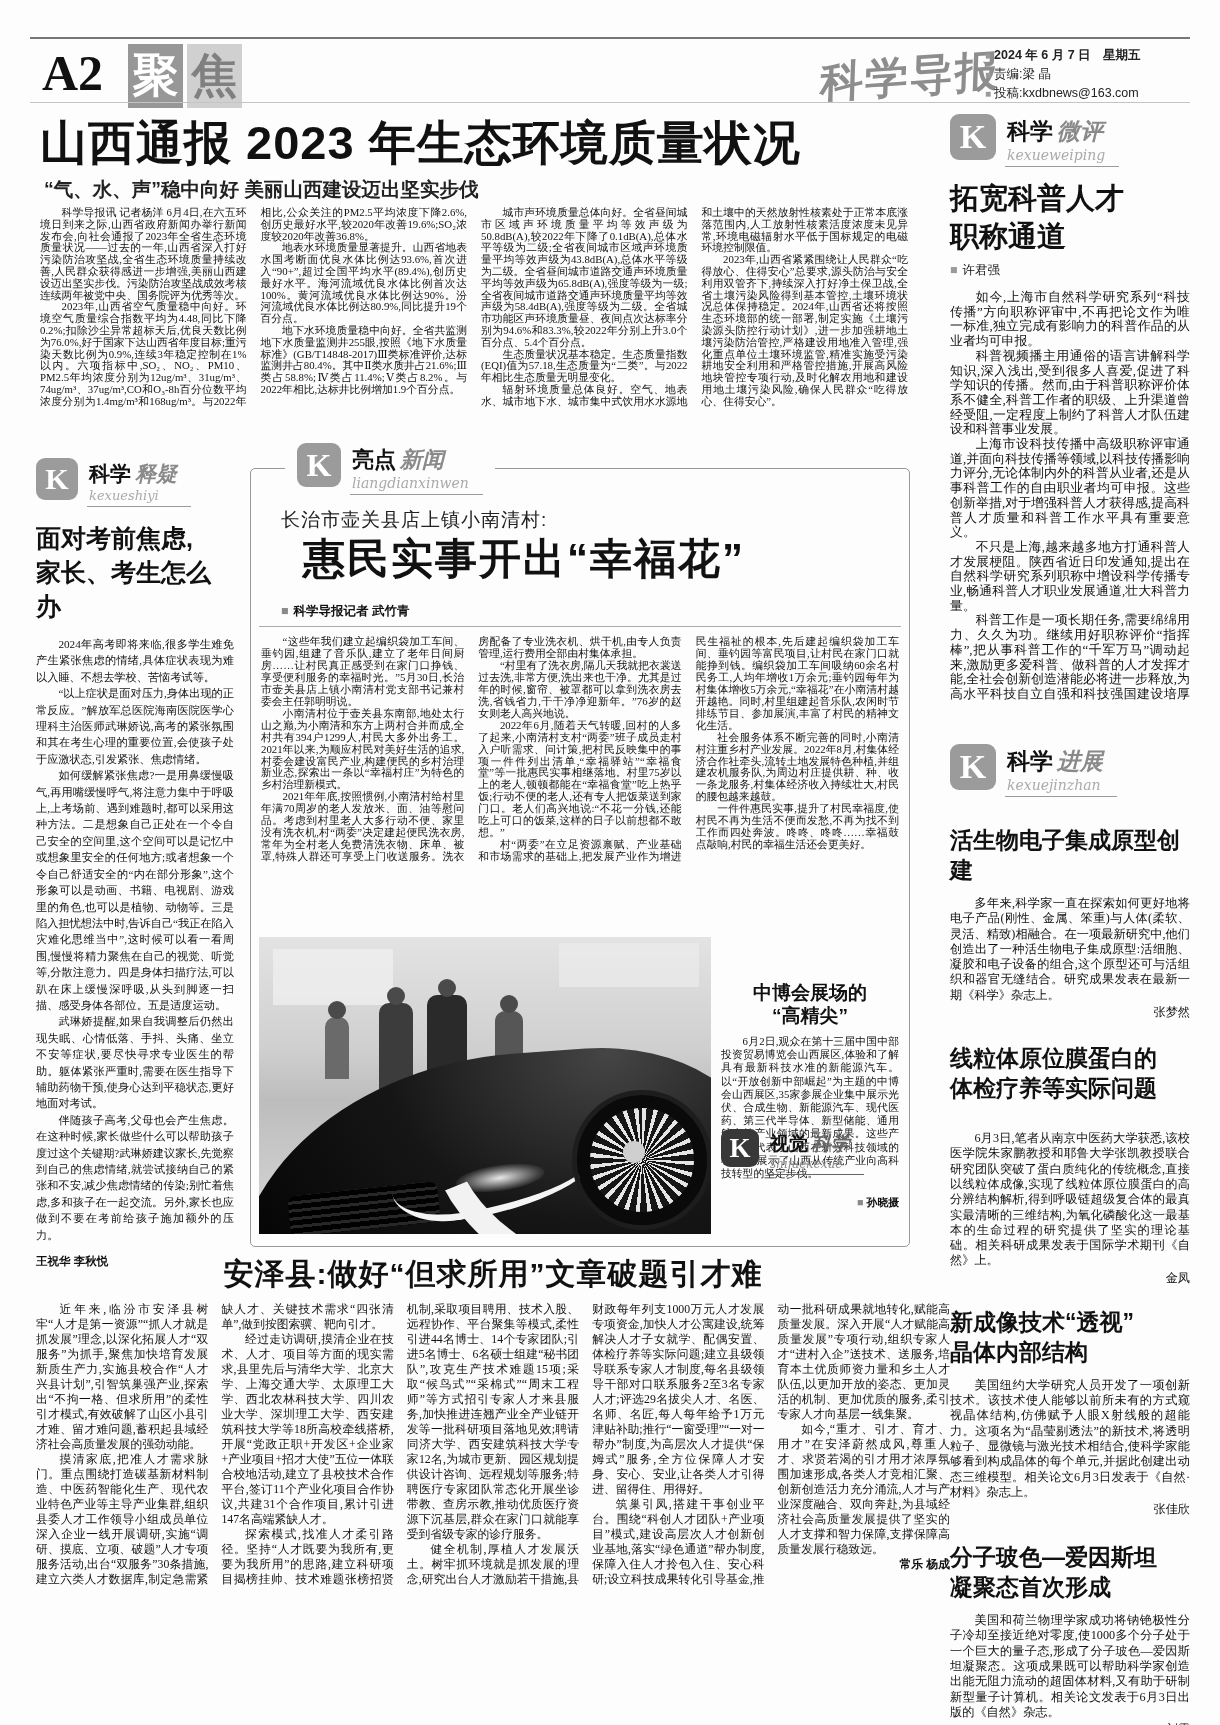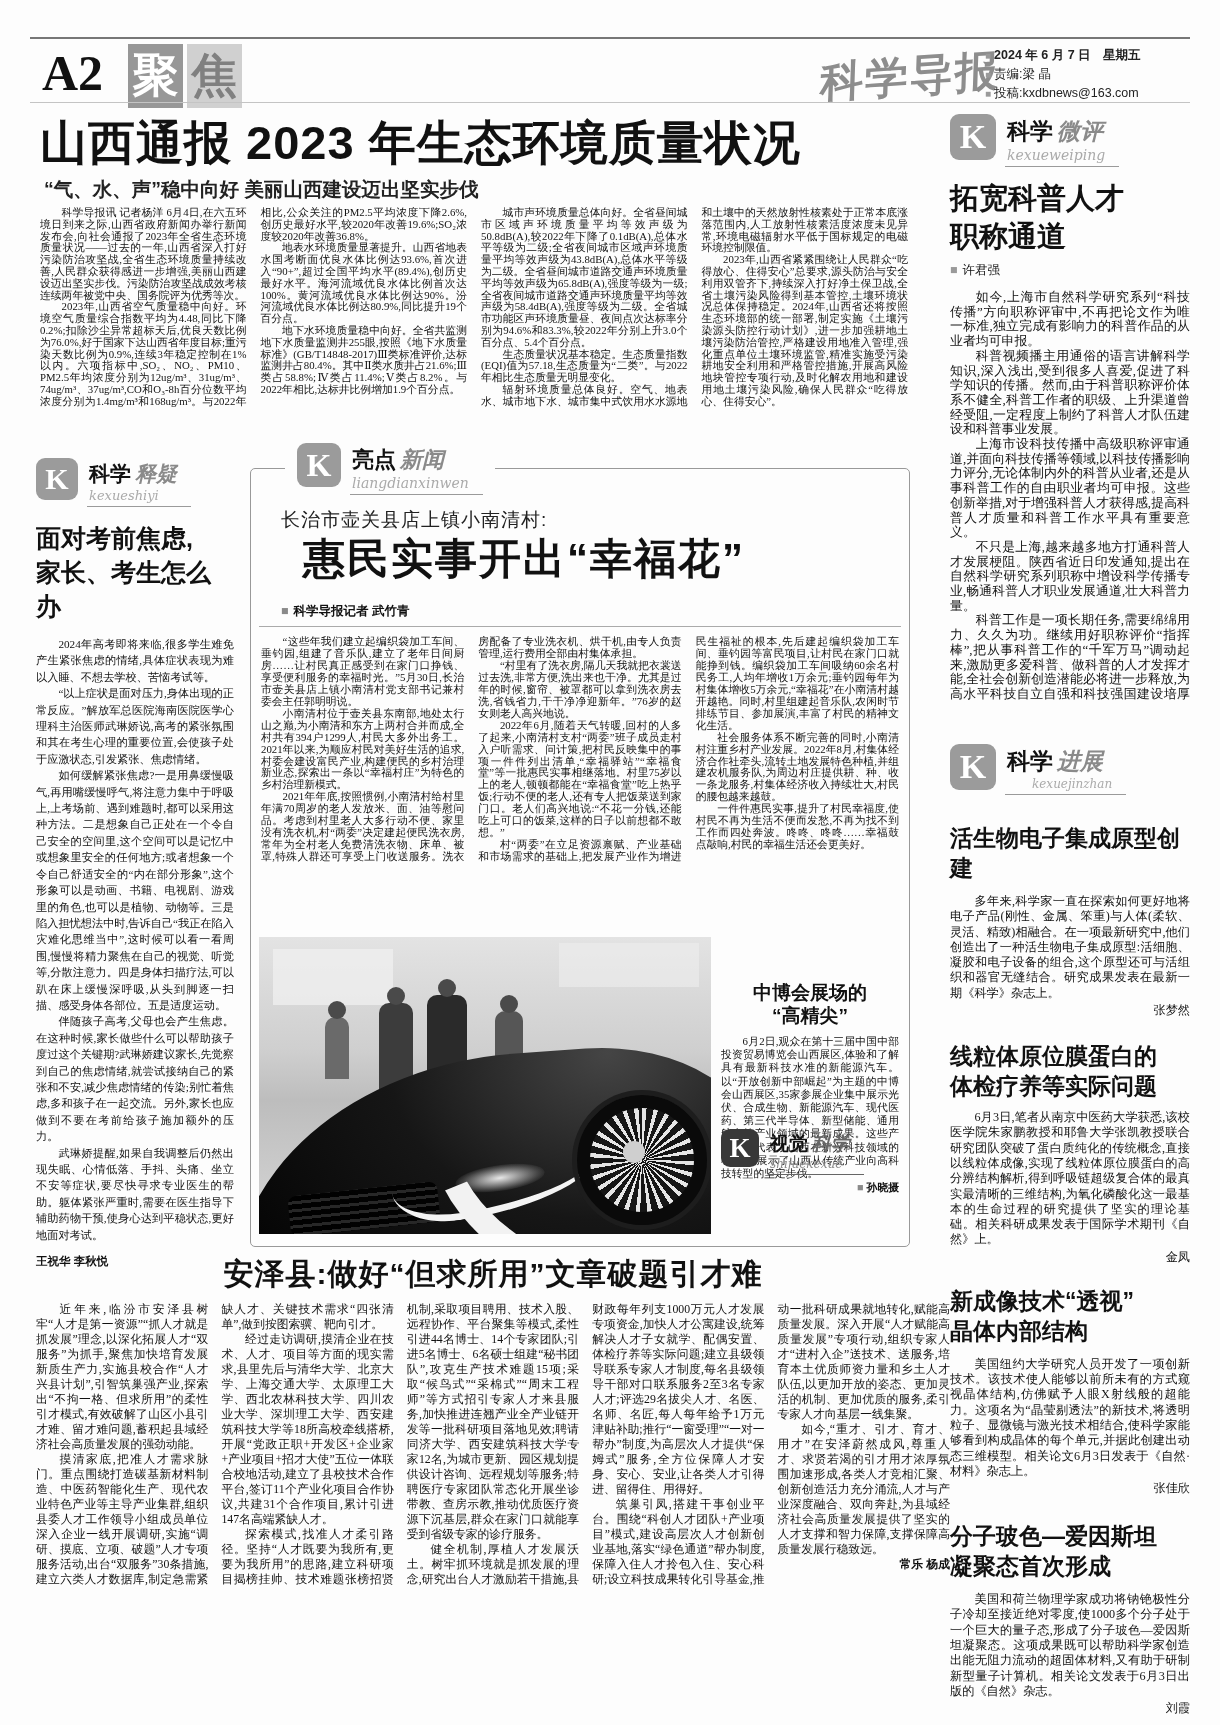--- a/index.html
+++ b/index.html
@@ -138,38 +138,38 @@
         <p>科普视频播主用通俗的语言讲解科学知识,深入浅出,受到很多人喜爱,促进了科学知识的传播。然而,由于科普职称评价体系不健全,科普工作者的职级、上升渠道曾经受阻,一定程度上制约了科普人才队伍建设和科普事业发展。</p>
         <p>上海市设科技传播中高级职称评审通道,并面向科技传播等领域,以科技传播影响力评分,无论体制内外的科普从业者,还是从事科普工作的自由职业者均可申报。这些创新举措,对于增强科普人才获得感,提高科普人才质量和科普工作水平具有重要意义。</p>
         <p>不只是上海,越来越多地方打通科普人才发展梗阻。陕西省近日印发通知,提出在自然科学研究系列职称中增设科学传播专业,畅通科普人才职业发展通道,壮大科普力量。</p>
         <p>科普工作是一项长期任务,需要绵绵用力、久久为功。继续用好职称评价“指挥棒”,把从事科普工作的“千军万马”调动起来,激励更多爱科普、做科普的人才发挥才能,全社会创新创造潜能必将进一步释放,为高水平科技自立自强和科技强国建设培厚土壤、夯实根基。</p>
       </div>
 
     <div class="klogo" style="margin-top:42px;">
       <span class="kbox" style="width:46px;height:46px;font-size:34px;">K</span>
       <span class="knames">
         <div class="kcn" style="font-size:23px;"><span class="bold">科学</span><span class="script">进展</span></div>
-        <div class="kpy" style="font-size:12px;margin-left:25px;">kexuejinzhan</div>
+        <div class="kpy" style="font-size:14px;">kexuejinzhan</div>
       </span>
     </div>
 
     <div style="margin-top:28px;">
       <div class="art-title">
           <div>活生物电子集成原型创建</div>
         </div>
       <div class="art-body" style="margin-top:11px;">多年来,科学家一直在探索如何更好地将电子产品(刚性、金属、笨重)与人体(柔软、灵活、精致)相融合。在一项最新研究中,他们创造出了一种活生物电子集成原型:活细胞、凝胶和电子设备的组合,这个原型还可与活组织和器官无缝结合。研究成果发表在最新一期《科学》杂志上。</div>
       <div class="art-author">张梦然</div>
     </div>
 
     <div style="margin-top:22px;">
       <div class="art-title">
           <div>线粒体原位膜蛋白的</div>
           <div>体检疗养等实际问题</div>
         </div>
-      <div class="art-body" style="margin-top:9px;">6月3日,笔者从南京中医药大学获悉,该校医学院朱家鹏教授和耶鲁大学张凯教授联合研究团队突破了蛋白质纯化的传统概念,直接以线粒体成像,实现了线粒体原位膜蛋白的高分辨结构解析,得到呼吸链超级复合体的最真实最清晰的三维结构,为氧化磷酸化这一最基本的生命过程的研究提供了坚实的理论基础。相关科研成果发表于国际学术期刊《自然》上。</div>
+      <div class="art-body" style="margin-top:28px;">6月3日,笔者从南京中医药大学获悉,该校医学院朱家鹏教授和耶鲁大学张凯教授联合研究团队突破了蛋白质纯化的传统概念,直接以线粒体成像,实现了线粒体原位膜蛋白的高分辨结构解析,得到呼吸链超级复合体的最真实最清晰的三维结构,为氧化磷酸化这一最基本的生命过程的研究提供了坚实的理论基础。相关科研成果发表于国际学术期刊《自然》上。</div>
       <div class="art-author">金凤</div>
     </div>
 
     <div style="margin-top:20px;">
       <div class="art-title">
           <div>新成像技术“透视”</div>
           <div>晶体内部结构</div>
         </div>
       <div class="art-body" style="margin-top:11px;">美国纽约大学研究人员开发了一项创新技术。该技术使人能够以前所未有的方式窥视晶体结构,仿佛赋予人眼X射线般的超能力。这项名为“晶莹剔透法”的新技术,将透明粒子、显微镜与激光技术相结合,使科学家能够看到构成晶体的每个单元,并据此创建出动态三维模型。相关论文6月3日发表于《自然·材料》杂志上。</div>
       <div class="art-author">张佳欣</div>
@@ -195,22 +195,22 @@
       </span>
     </div>
     <div class="shiyi-title" style="margin-top:14px;">
       <div>面对考前焦虑,</div>
       <div>家长、考生怎么办</div>
     </div>
     <div class="coltext shiyi-body" style="margin-top:13px;">
         <p>2024年高考即将来临,很多学生难免产生紧张焦虑的情绪,具体症状表现为难以入睡、不想去学校、苦恼考试等。</p>
         <p>“以上症状是面对压力,身体出现的正常反应。”解放军总医院海南医院医学心理科主治医师武琳娇说,高考的紧张氛围和其在考生心理的重要位置,会使孩子处于应激状态,引发紧张、焦虑情绪。</p>
         <p>如何缓解紧张焦虑?一是用鼻缓慢吸气,再用嘴缓慢呼气,将注意力集中于呼吸上,上考场前、遇到难题时,都可以采用这种方法。二是想象自己正处在一个令自己安全的空间里,这个空间可以是记忆中或想象里安全的任何地方;或者想象一个令自己舒适安全的“内在部分形象”,这个形象可以是动画、书籍、电视剧、游戏里的角色,也可以是植物、动物等。三是陷入担忧想法中时,告诉自己“我正在陷入灾难化思维当中”,这时候可以看一看周围,慢慢将精力聚焦在自己的视觉、听觉等,分散注意力。四是身体扫描疗法,可以趴在床上缓慢深呼吸,从头到脚逐一扫描、感受身体各部位。五是适度运动。</p>
+        <p>武琳娇提醒,如果自我调整后仍然出现失眠、心情低落、手抖、头痛、坐立不安等症状,要尽快寻求专业医生的帮助。躯体紧张严重时,需要在医生指导下辅助药物干预,使身心达到平稳状态,更好地面对考试。</p>
         <p>伴随孩子高考,父母也会产生焦虑。在这种时候,家长做些什么可以帮助孩子度过这个关键期?武琳娇建议家长,先觉察到自己的焦虑情绪,就尝试接纳自己的紧张和不安,减少焦虑情绪的传染;别忙着焦虑,多和孩子在一起交流。另外,家长也应做到不要在考前给孩子施加额外的压力。</p>
-        <p>武琳娇提醒,如果自我调整后仍然出现失眠、心情低落、手抖、头痛、坐立不安等症状,要尽快寻求专业医生的帮助。躯体紧张严重时,需要在医生指导下辅助药物干预,使身心达到平稳状态,更好地面对考试。</p>
       </div>
     <div class="authors" style="margin-top:6px;">王祝华 李秋悦</div>
   </div>
 
   <div class="abs ldbox" style="left:250px;top:468px;width:658px;height:777px;">
     <div class="klogo" style="position:absolute;left:34px;top:-26px;background:#fdfdfd;padding:0 12px;">
       <span class="kbox" style="width:44px;height:44px;font-size:32px;">K</span>
       <span class="knames">
         <div class="kcn" style="font-size:22px;"><span class="bold">亮点</span><span class="script">新闻</span></div>
         <div class="kpy" style="font-size:14px;">liangdianxinwen</div>
@@ -246,21 +246,21 @@
       <div class="hub"></div>
       <div class="floor-streak"></div>
     </div>
 
     <div class="abs" style="left:470px;top:512px;width:178px;">
       <div class="cap-title">
         <div>中博会展场的</div>
         <div>“高精尖”</div>
       </div>
       <div class="cap-body" style="margin-top:8px;">6月2日,观众在第十三届中国中部投资贸易博览会山西展区,体验和了解具有最新科技水准的新能源汽车。以“开放创新中部崛起”为主题的中博会山西展区,35家参展企业集中展示光伏、合成生物、新能源汽车、现代医药、第三代半导体、新型储能、通用航空等产业领域的最新成果。这些产业不仅代表了山西在新兴科技领域的布局,也展示了山西从传统产业向高科技转型的坚定步伐。</div>
-      <div class="credit" style="margin-top:1px;"><span class="sq">■</span><span>孙晓摄</span></div>
+      <div class="credit" style="margin-top:16px;"><span class="sq">■</span><span>孙晓摄</span></div>
     </div>
 
     <div class="klogo" style="position:absolute;left:470px;top:660px;">
       <span class="kbox dark" style="width:38px;height:38px;font-size:27px;">K</span>
       <span class="knames" style="border-bottom-color:#666;">
         <div class="kcn" style="font-size:19px;text-align:center;"><span class="bold">视觉</span><span class="script" style="color:#666;">科学</span></div>
         <div class="kpy" style="font-size:12px;color:#8a8a8a;">shijuekexue</div>
       </span>
     </div>
   </div>

